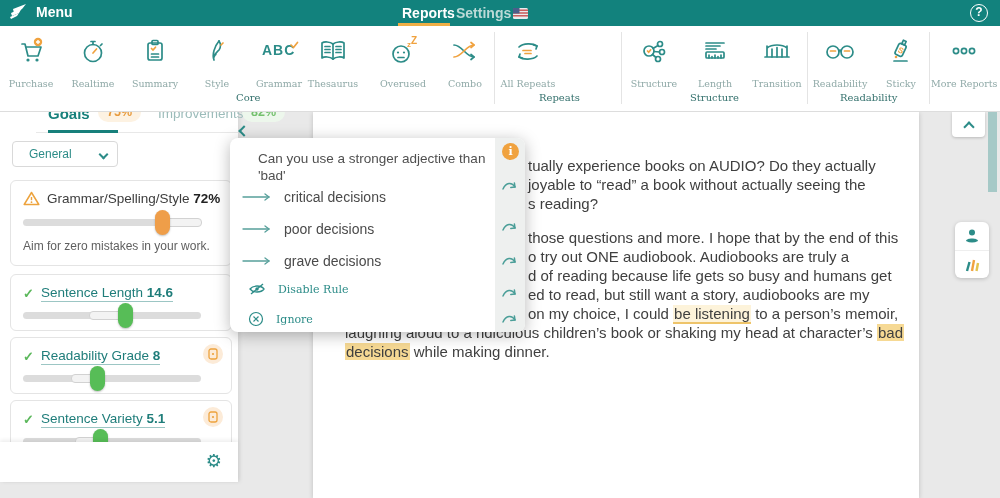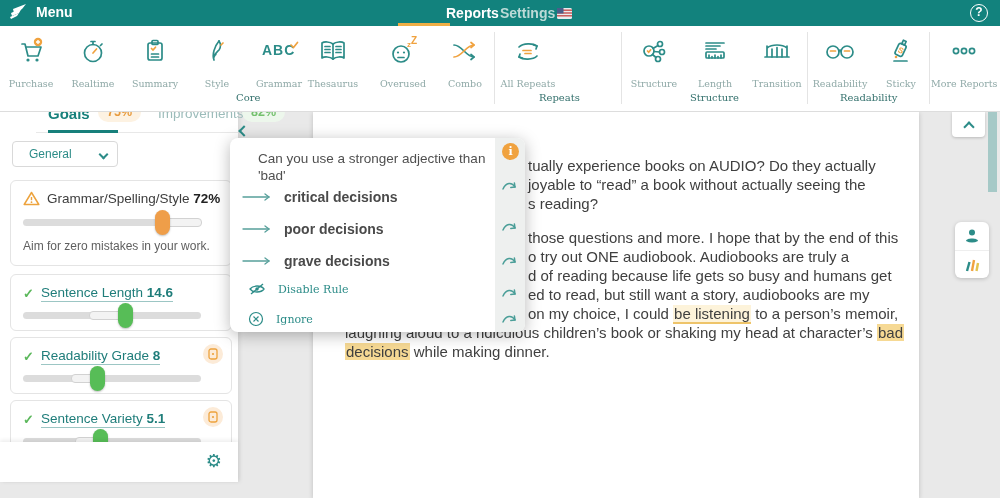--- a/index.html
+++ b/index.html
@@ -4,21 +4,21 @@
 <style>
   * { box-sizing: border-box; margin: 0; padding: 0; }
   html,body { width:1000px; height:498px; }
   body { font-family: "Liberation Sans", sans-serif; background:#e9e9e9; overflow:hidden; }
   #app { position:relative; width:1000px; height:498px; overflow:hidden; }
 
   
   .topbar { position:absolute; left:0; top:0; width:1000px; height:26px; background:#12827d; z-index:60; }
   .topbar .menu-wrap { position:absolute; left:8px; top:3px; display:flex; align-items:center; gap:8px; }
   .menu-label { color:#fff; font-weight:bold; font-size:14px; }
-  .top-tab { position:absolute; top:0; height:26px; line-height:26px; font-weight:bold; font-size:14px; color:#bcdad7;margin-left:44px; }
+  .top-tab { position:absolute; top:0; height:26px; line-height:26px; font-weight:bold; font-size:14px; color:#bcdad7; }
   .top-tab.active { color:#fff; }
   .tab-reports { left:402px; }
   .tab-underline { position:absolute; left:398px; top:23px; width:52px; height:3px; background:#efae45; }
   .tab-settings { left:456px; display:flex; align-items:center; gap:2px; }
   .help-btn { position:absolute; right:12px; top:4px; width:18px; height:18px; border:1.6px solid #fff; border-radius:50%; color:#fff; font-size:12px; font-weight:bold; text-align:center; line-height:15px; }
 
   
   .toolbar { position:absolute; left:0; top:26px; width:1000px; height:86px; background:#ffffff; border-bottom:1px solid #ddd; z-index:40; }
   .titem { position:absolute; top:8px; width:62px; text-align:center; cursor:pointer; }
   .titem .ticon { height:34px; display:flex; align-items:center; justify-content:center; }
@@ -72,21 +72,21 @@
   .full { left:32px; }
   .hl-block { background:#f6d994; padding:0 1px; }
   .hl-under { background:#fdf3da; border-bottom:2px solid #eec46a; padding:0 1px; }
 
   
   .popup { position:absolute; left:230px; top:138px; width:295px; height:194px; background:#fff; border-radius:8px; box-shadow:0 3px 16px rgba(0,0,0,.28); z-index:50; }
   .popup-strip { position:absolute; right:0; top:0; width:30px; height:194px; background:#eef0ef; border-radius:0 8px 8px 0; }
   .info-icon { position:absolute; right:6px; top:5px; width:17px; height:17px; border-radius:50%; background:#f0a23f; color:#fff; font-size:11px; font-weight:bold; text-align:center; line-height:17px; font-family:"DejaVu Serif", serif; }
   .curve-arrow { position:absolute; right:7px; width:16px; height:13px; }
   .popup-q { position:absolute; left:28px; top:12px; width:230px; font-size:13.5px; line-height:17px; color:#4f4f4f; }
-  .sug-row { position:absolute; left:12px; height:24px; display:flex; align-items:center; gap:10px; cursor:pointer;font-weight:bold; }
+  .sug-row { position:absolute; left:12px; height:24px; display:flex; align-items:center; gap:10px; cursor:pointer; }
   .sug-text { font-size:14px; color:#4a4a4a; }
   .action-row { position:absolute; left:18px; height:20px; display:flex; align-items:center; gap:12px; cursor:pointer; }
   .action-text { font-family:"DejaVu Serif", serif; font-size:11px; color:#2c8c88; }
 
   
   .scroll-thumb { position:absolute; left:988px; top:112px; width:9px; height:80px; background:#a6c9c7; z-index:20; }
   .collapse-up { position:absolute; left:952px; top:112px; width:33px; height:25px; background:#fff; border-radius:0 0 4px 4px; box-shadow:0 1px 3px rgba(0,0,0,.2); display:flex; align-items:center; justify-content:center; z-index:20; cursor:pointer; }
   .float-panel { position:absolute; left:955px; top:222px; width:34px; height:56px; background:#fff; border-radius:6px; box-shadow:0 1px 4px rgba(0,0,0,.2); z-index:20; }
   .float-cell { height:28px; display:flex; align-items:center; justify-content:center; cursor:pointer; }
   .float-cell + .float-cell { border-top:1px solid #eee; }

